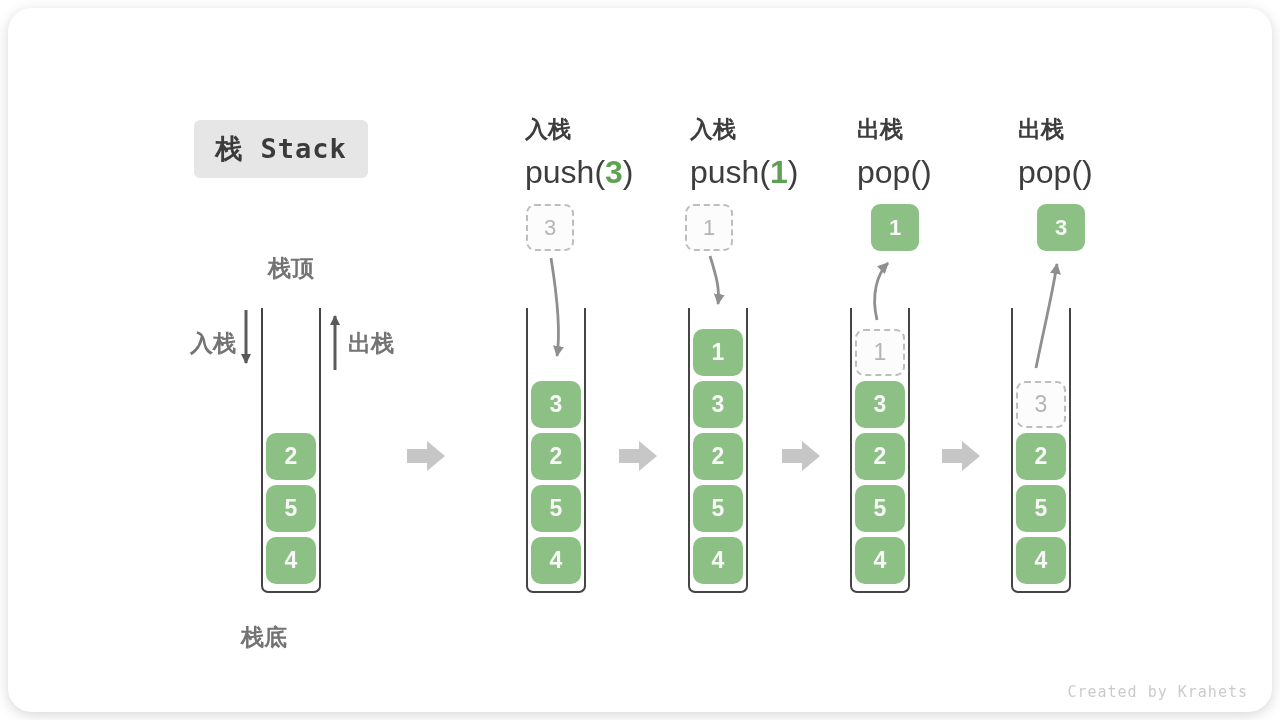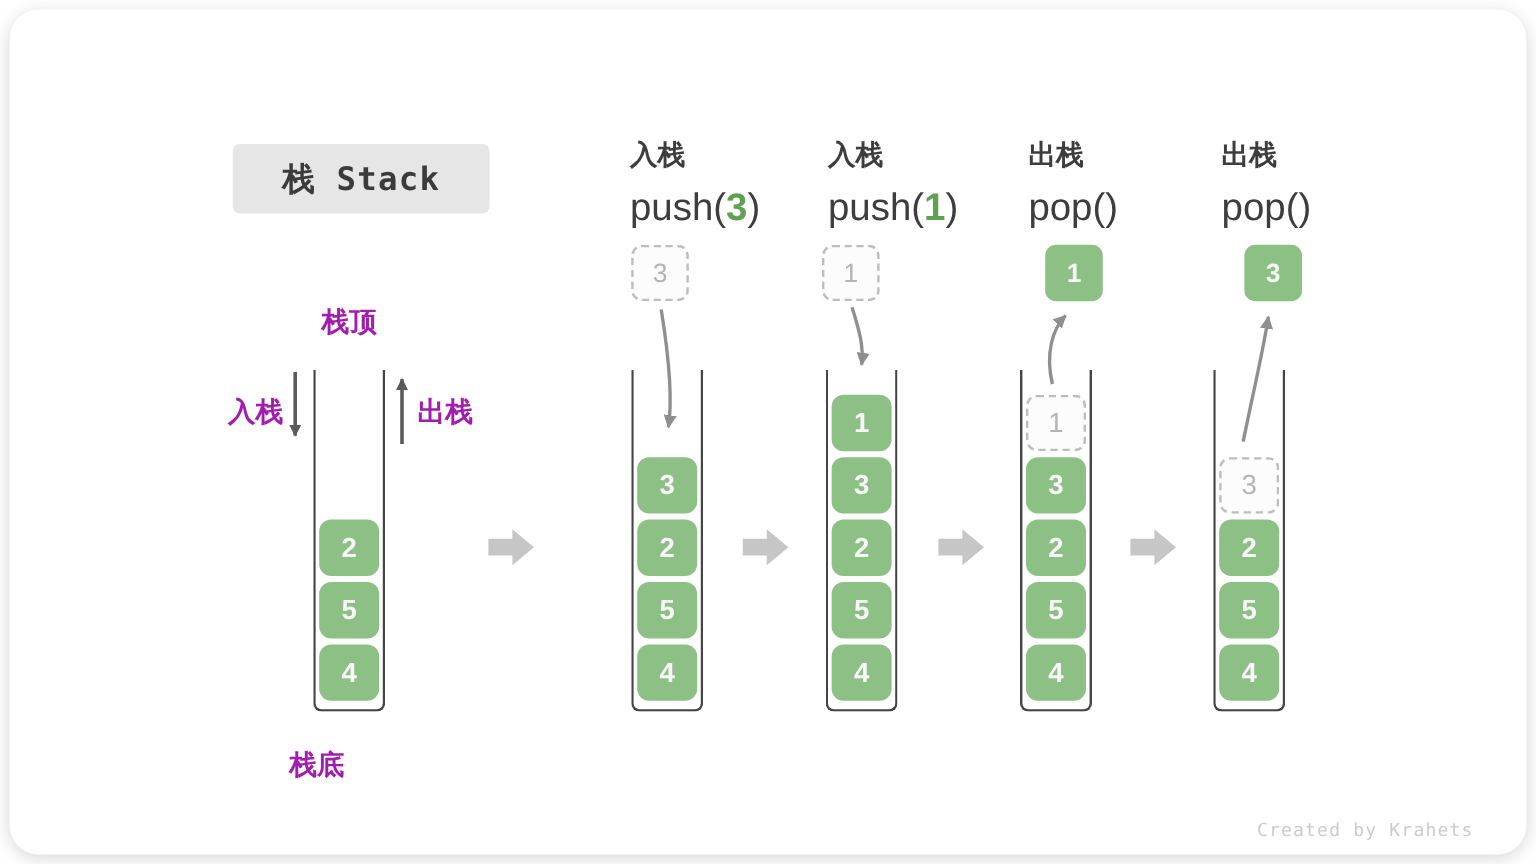--- a/index.html
+++ b/index.html
@@ -1,30 +1,30 @@
 <!DOCTYPE html>
 <html><head>
 <meta charset="utf-8">
 <style>
   html,body{margin:0;padding:0;background:#ffffff;}
   .canvas{position:relative;width:1280px;height:720px;font-family:"Liberation Sans","DejaVu Sans",sans-serif;overflow:hidden;}
   .card{position:absolute;left:8px;top:8px;width:1264px;height:704px;background:#ffffff;border-radius:24px;box-shadow:0 3px 14px rgba(0,0,0,0.16);}
-  .title-box{position:absolute;left:186px;top:112px;width:214px;height:58px;background:#e6e6e6;border-radius:6px;display:flex;align-items:center;justify-content:center;font-family:"DejaVu Sans Mono","DejaVu Sans",monospace;font-size:27px;font-weight:bold;color:#3b3b3b;letter-spacing:1px;}
+  .title-box{position:absolute;left:186px;top:112px;width:174px;height:58px;background:#e6e6e6;border-radius:6px;display:flex;align-items:center;justify-content:center;font-family:"DejaVu Sans Mono","DejaVu Sans",monospace;font-size:27px;font-weight:bold;color:#3b3b3b;letter-spacing:1px;}
   .op-col{position:absolute;top:106px;}
   .op-cn{font-size:23px;font-weight:bold;color:#3d3d3d;}
   .op-code{margin-top:9px;font-family:Liberation Sans, sans-serif;font-size:32px;color:#3d3d3d;}
   .op-arg{color:#5fa153;font-weight:bold;}
   .stack{position:absolute;top:300px;height:285px;width:60px;box-sizing:border-box;border-left:2px solid #454545;border-right:2px solid #454545;border-bottom:2px solid #454545;border-radius:0 0 7px 7px;background:#ffffff;}
   .cell{position:absolute;width:50px;height:47px;border-radius:10px;background:#8cc084;color:#f8f8f8;font-size:23px;font-weight:bold;display:flex;align-items:center;justify-content:center;box-sizing:border-box;}
   .cell.ghost{background:#fcfcfc;border:2px dashed #bdbdbd;color:#b4b4b4;font-weight:normal;border-radius:9px;}
   .float-box{position:absolute;top:196px;width:48px;height:47px;border-radius:9px;display:flex;align-items:center;justify-content:center;font-size:22px;box-sizing:border-box;}
   .float-box.dashed{background:#fcfcfc;border:2px dashed #bdbdbd;color:#b4b4b4;}
   .float-box.solid{background:#8cc084;color:#f8f8f8;font-weight:bold;}
-  .side-label{position:absolute;font-size:23px;font-weight:bold;color:#a21caf;}
-  .watermark{position:absolute;right:44px;top:675px;font-family:"DejaVu Sans Mono","Liberation Mono",monospace;font-size:15px;color:#cbcbcb;letter-spacing:1px;}
+  .side-label{position:absolute;font-size:23px;font-weight:bold;color:#737373;}
+  .watermark{position:absolute;right:24px;top:675px;font-family:"DejaVu Sans Mono","Liberation Mono",monospace;font-size:15px;color:#cbcbcb;letter-spacing:1px;}
   svg.overlay{position:absolute;left:0;top:0;width:1280px;height:720px;pointer-events:none;}
 </style>
 </head>
 <body>
 
 <div class="canvas">
   <div class="card">
 
     <div class="title-box">栈 Stack</div>
 

